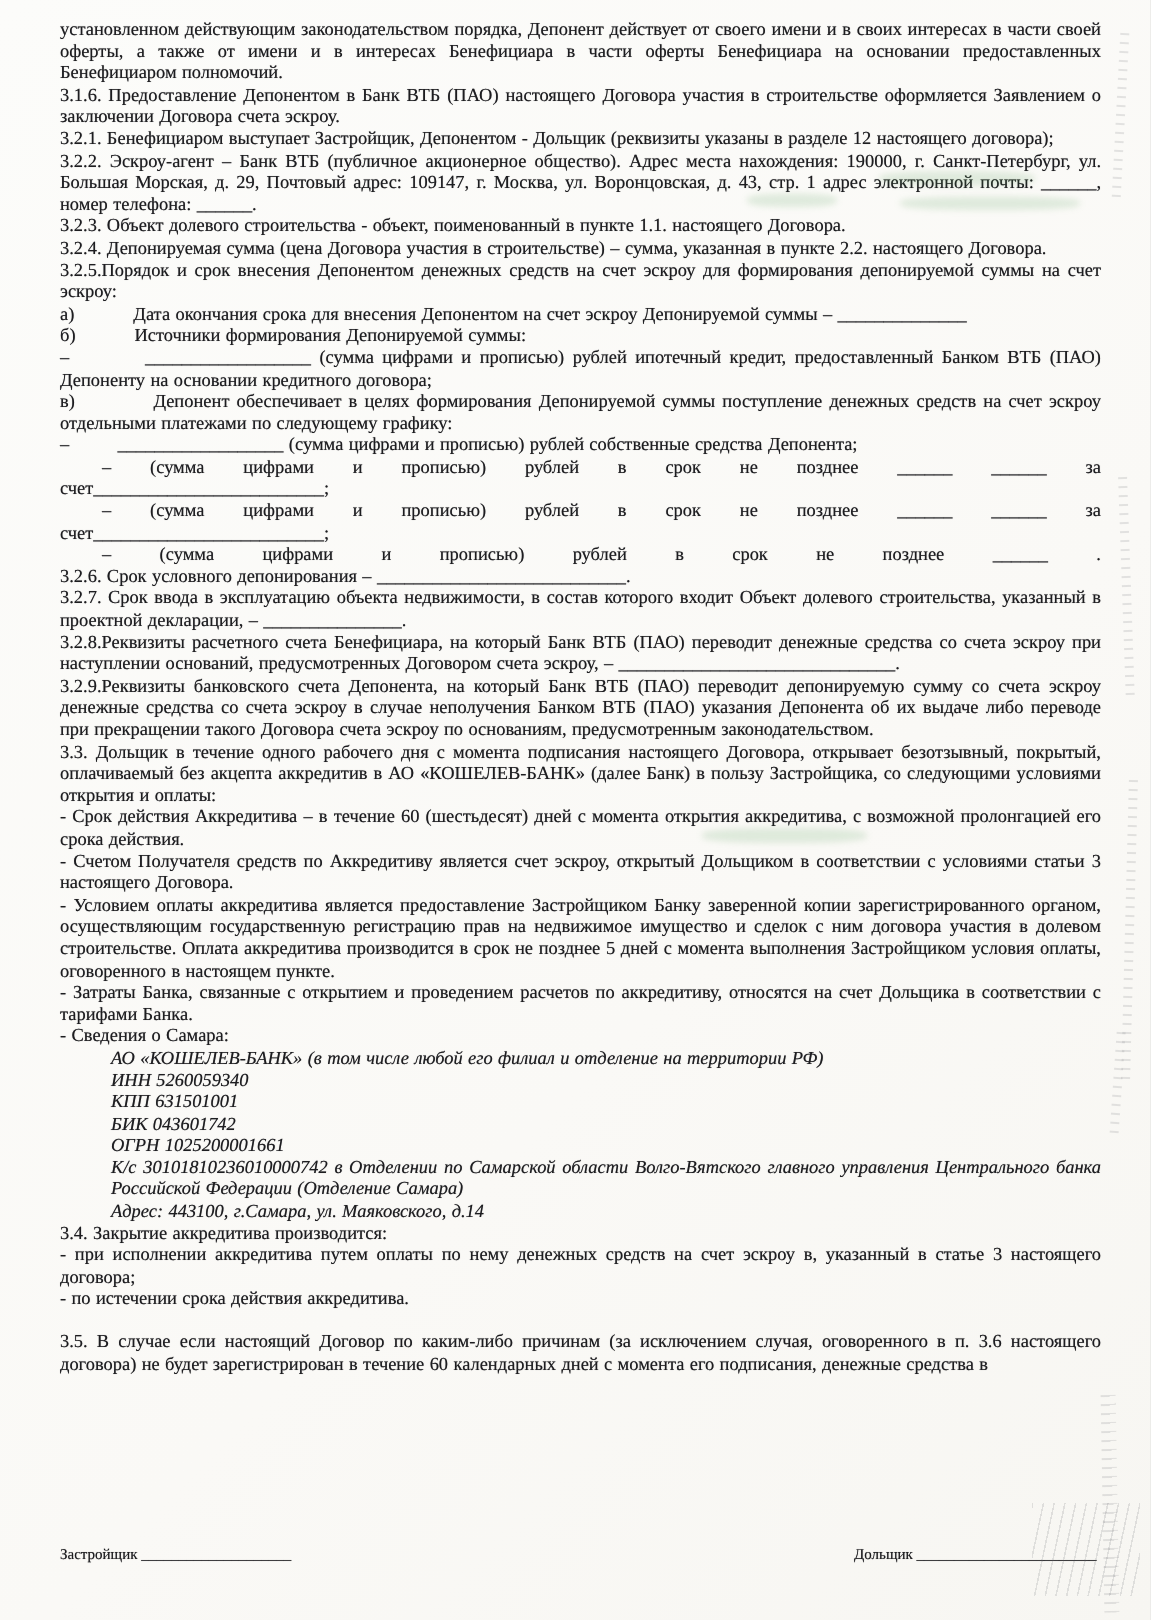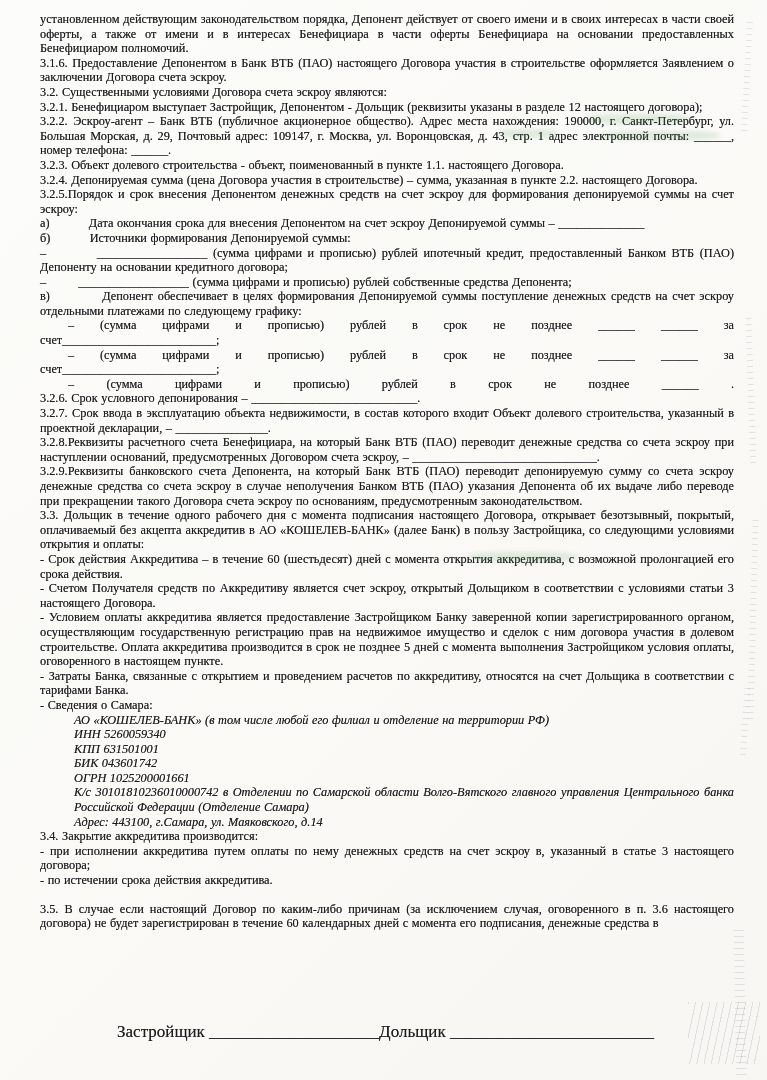--- a/index.html
+++ b/index.html
@@ -29,22 +29,22 @@
   p.spread { text-align-last: justify; margin-left: 28px; }
   p.bank { font-style: italic; padding-left: 34px; }
   p.gap-top { margin-top: 14px; }
 
   .footer {
     position: absolute;
     left: 40px;
     right: 36px;
     bottom: 38px;
     display: flex;
-    justify-content: center;
-    font-size: 17px;
+    justify-content: space-between;
+    font-size: 10px;
     text-shadow: 0 0 0.45px rgba(30,30,35,0.65);
   }
   .footer .sig { white-space: nowrap; }
 
   
   .artifact { position: absolute; pointer-events: none; }
   .scribble {
     width: 6px;
     opacity: 0.38;
     filter: blur(0.3px);
@@ -64,31 +64,30 @@
   }
 </style>
 </head>
 <body>
 
 <div class="page">
 
   <div class="content">
       <p class="para">установленном действующим законодательством порядка, Депонент действует от своего имени и в своих интересах в части своей оферты, а также от имени и в интересах Бенефициара в части оферты Бенефициара на основании предоставленных Бенефициаром полномочий.</p>
       <p class="para">3.1.6. Предоставление Депонентом в Банк ВТБ (ПАО) настоящего Договора участия в строительстве оформляется Заявлением о заключении Договора счета эскроу.</p>
-      <p class="para">3.2. Существенными условиями Договора счета эскроу являются:</p>
       <p class="para">3.2.1. Бенефициаром выступает Застройщик, Депонентом - Дольщик (реквизиты указаны в разделе 12 настоящего договора);</p>
       <p class="para">3.2.2. Эскроу-агент – Банк ВТБ (публичное акционерное общество). Адрес места нахождения: 190000, г. Санкт-Петербург, ул. Большая Морская, д. 29, Почтовый адрес: 109147, г. Москва, ул. Воронцовская, д. 43, стр. 1 адрес электронной почты: ______, номер телефона: ______.</p>
       <p class="para">3.2.3. Объект долевого строительства - объект, поименованный в пункте 1.1. настоящего Договора.</p>
       <p class="para">3.2.4. Депонируемая сумма (цена Договора участия в строительстве) – сумма, указанная  в пункте 2.2. настоящего Договора.</p>
       <p class="para">3.2.5.Порядок и срок внесения Депонентом денежных средств на счет эскроу для формирования депонируемой суммы  на счет эскроу:</p>
       <p class="para">а)&nbsp;&nbsp;&nbsp;&nbsp;&nbsp;&nbsp;&nbsp;&nbsp;&nbsp;&nbsp; Дата окончания срока для внесения Депонентом на счет эскроу Депонируемой суммы – ______________</p>
       <p class="para">б)&nbsp;&nbsp;&nbsp;&nbsp;&nbsp;&nbsp;&nbsp;&nbsp;&nbsp;&nbsp; Источники формирования Депонируемой суммы:</p>
       <p class="para">–&nbsp;&nbsp;&nbsp;&nbsp;&nbsp;&nbsp;&nbsp;&nbsp; __________________ (сумма цифрами и прописью) рублей ипотечный кредит, предоставленный Банком ВТБ (ПАО) Депоненту на основании кредитного договора;</p>
+      <p class="para">в)&nbsp;&nbsp;&nbsp;&nbsp;&nbsp;&nbsp;&nbsp;&nbsp;&nbsp;&nbsp; Депонент обеспечивает в целях формирования Депонируемой суммы поступление денежных средств на счет эскроу отдельными платежами по следующему графику:</p>
       <p class="para">–&nbsp;&nbsp;&nbsp;&nbsp;&nbsp;&nbsp;&nbsp;&nbsp; __________________ (сумма цифрами и прописью) рублей собственные средства Депонента;</p>
-      <p class="para">в)&nbsp;&nbsp;&nbsp;&nbsp;&nbsp;&nbsp;&nbsp;&nbsp;&nbsp;&nbsp; Депонент обеспечивает в целях формирования Депонируемой суммы поступление денежных средств на счет эскроу отдельными платежами по следующему графику:</p>
       <p class="para spread">– (сумма цифрами и прописью) рублей в срок не позднее ______ ______ за</p>
       <p class="para">счет_________________________;</p>
       <p class="para spread">– (сумма цифрами и прописью) рублей в срок не позднее ______ ______ за</p>
       <p class="para">счет_________________________;</p>
       <p class="para spread">– (сумма цифрами и прописью) рублей в срок не позднее ______ .</p>
       <p class="para">3.2.6. Срок условного депонирования  – ___________________________.</p>
       <p class="para">3.2.7. Срок ввода в эксплуатацию объекта недвижимости, в состав которого входит Объект долевого строительства, указанный в проектной декларации, – _______________.</p>
       <p class="para">3.2.8.Реквизиты расчетного счета Бенефициара, на который Банк ВТБ (ПАО) переводит денежные средства со счета эскроу при наступлении оснований, предусмотренных Договором счета эскроу, – ______________________________.</p>
       <p class="para">3.2.9.Реквизиты банковского счета Депонента, на который Банк ВТБ (ПАО) переводит депонируемую сумму со счета эскроу денежные средства со счета эскроу в случае неполучения Банком ВТБ (ПАО)  указания Депонента об их выдаче либо переводе при прекращении такого Договора счета эскроу по основаниям, предусмотренным законодательством.</p>
       <p class="para">3.3. Дольщик в течение одного рабочего дня с момента подписания настоящего Договора, открывает безотзывный, покрытый, оплачиваемый без акцепта аккредитив в АО «КОШЕЛЕВ-БАНК» (далее Банк) в пользу Застройщика, со следующими условиями открытия и оплаты:</p>

